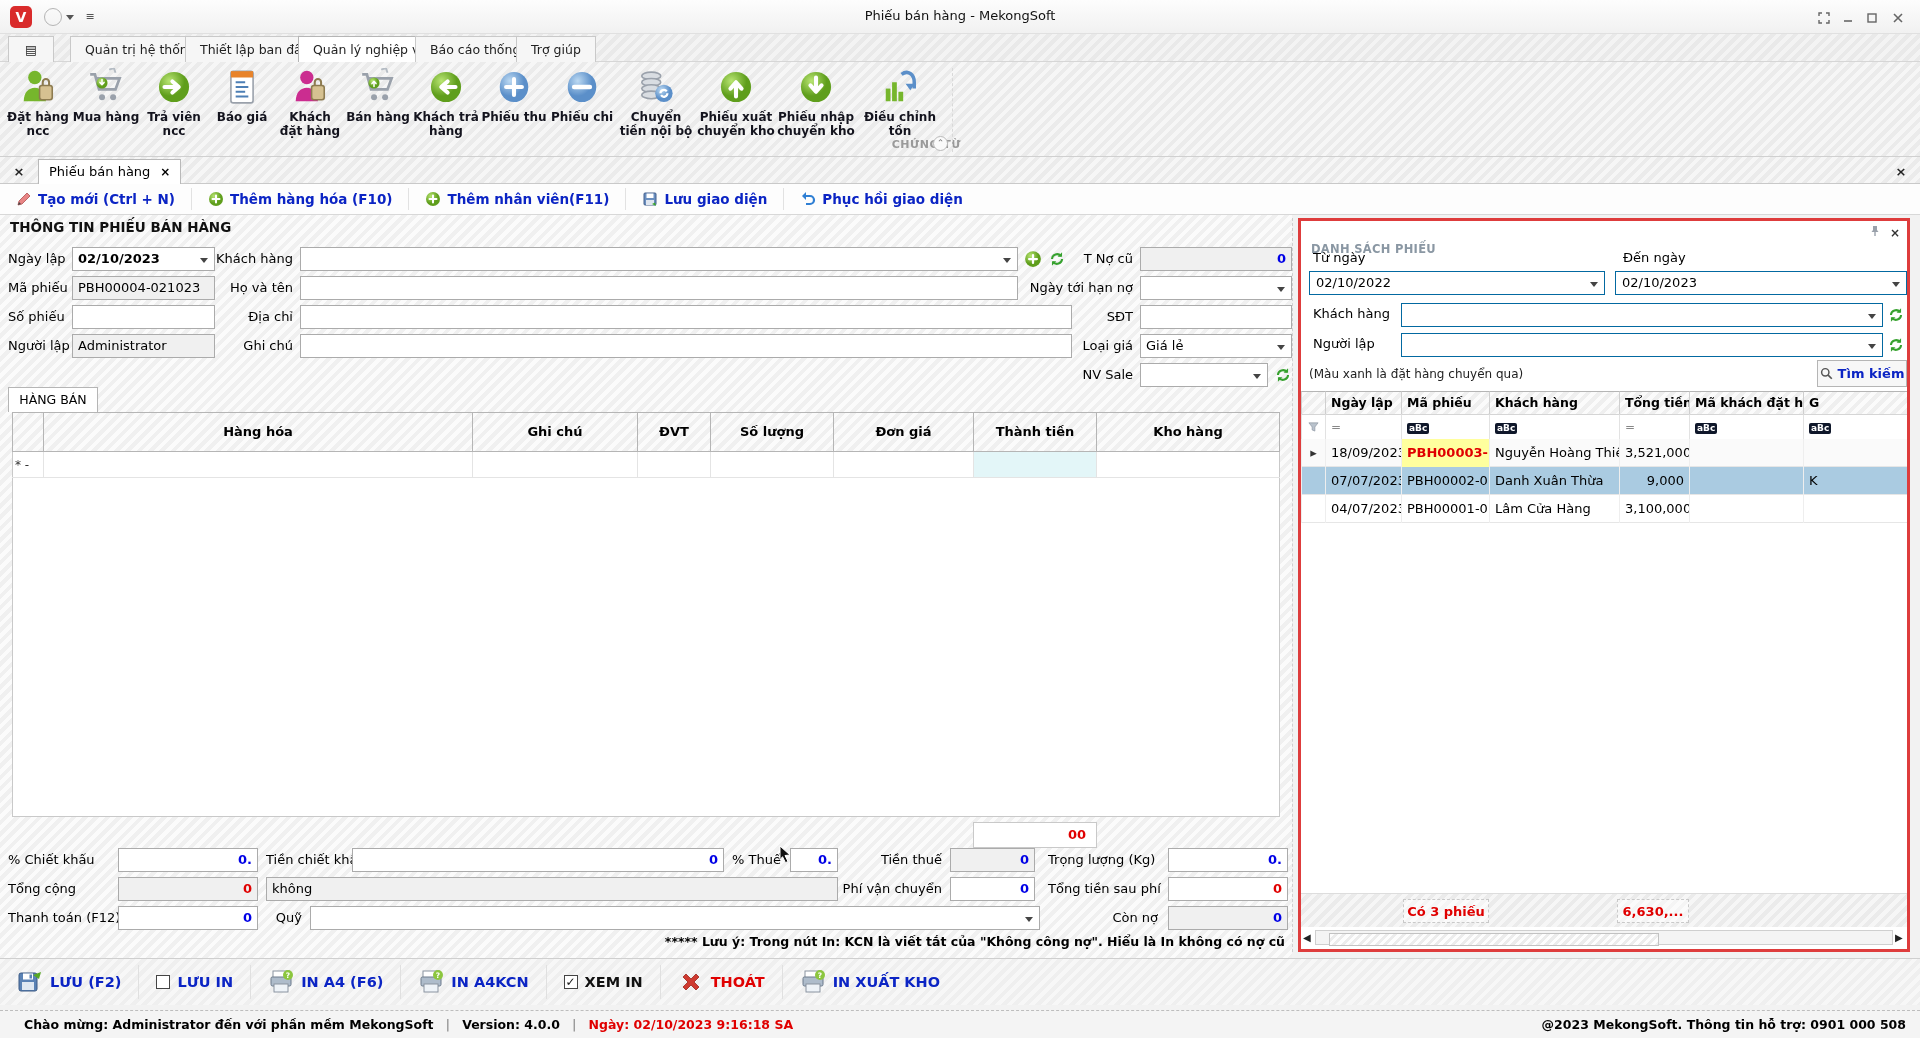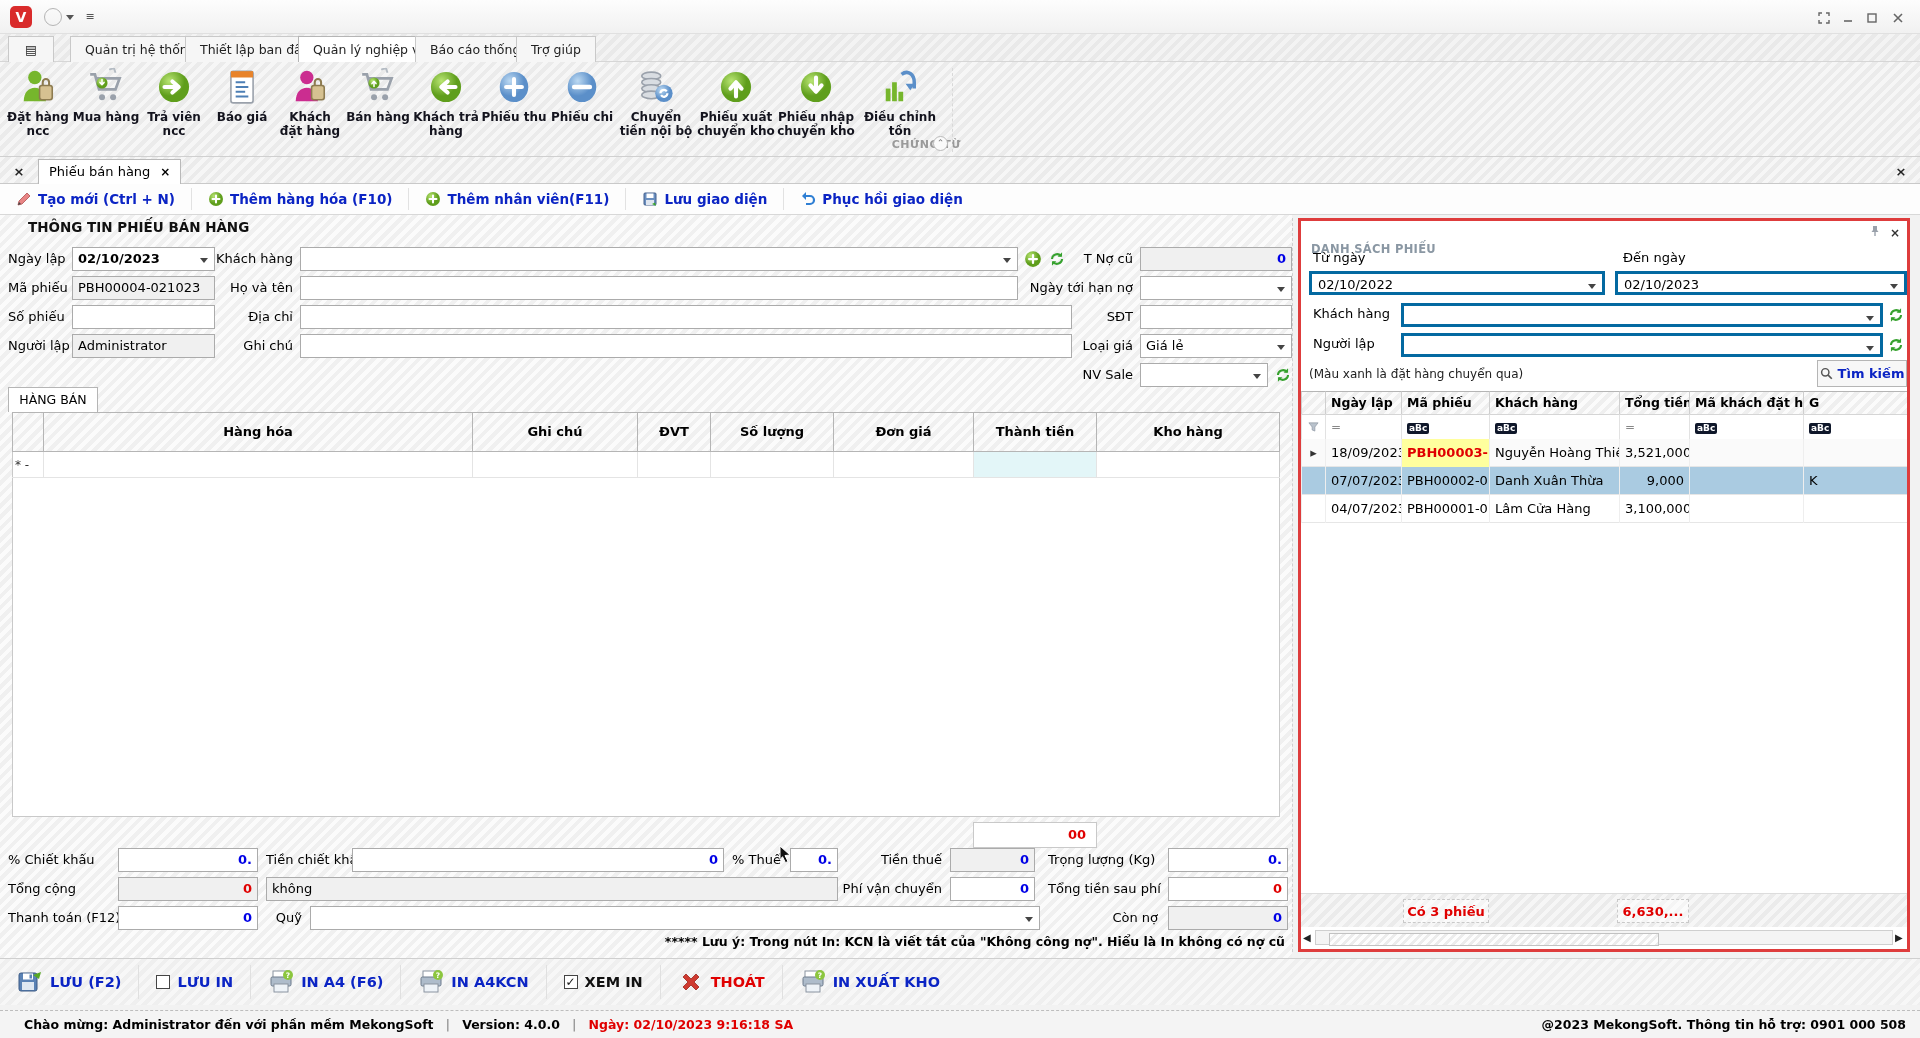--- a/index.html
+++ b/index.html
@@ -44,21 +44,21 @@
   .dt-tab { position:absolute; left:38px; top:2px; height:25px; background:#fff; border:1px solid #b9b9b9; border-bottom:none; padding:0 10px; line-height:24px; font-size:13px; }
   .dt-tab b.x { margin-left:10px; font-size:12px; }
 
   
   .actionbar { left:0; top:184px; width:1920px; height:31px; background:#fdfdfd; border-bottom:1px solid #d8d8d8; display:flex; align-items:center; }
   .act { display:flex; align-items:center; gap:6px; padding:0 16px; height:22px; border-right:1px solid #e2e2e2; color:#0b24c4; font-weight:bold; font-size:13.5px; }
   .act svg { width:16px; height:16px; }
 
   
   .main { left:0; top:215px; width:1292px; height:743px; }
-  .sec-title { left:28px; top:4px; font-weight:bold; font-size:13.5px; color:#111; }
+  .sec-title { left:10px; top:4px; font-weight:bold; font-size:13.5px; color:#111; }
   .lbl { position:absolute; height:24px; line-height:24px; font-size:13px; color:#000; }
   .r { text-align:right; }
   .fld { position:absolute; height:24px; border:1px solid #ababab; background:#fff; font-size:13px; line-height:22px; padding:0 5px; }
   .ro { background:#f0f0f0; }
   .num { text-align:right; font-weight:bold; }
   .blue { color:#0000e6; } .red { color:#e00000; }
   .combo::after { content:""; position:absolute; right:6px; top:10px; width:0; height:0; border-left:4px solid transparent; border-right:4px solid transparent; border-top:5px solid #444; }
   .mini-ic { position:absolute; width:18px; height:18px; }
   .mini-ic svg { width:18px; height:18px; }
 
@@ -84,21 +84,21 @@
   
   .statusbar { left:0; top:1010px; width:1920px; height:28px; border-top:1px dashed #bdbdbd; background:#f4f4f4; display:flex; align-items:center; font-weight:bold; font-size:12.5px; }
   .statusbar .sep { color:#999; margin:0 12px; }
   .status-right { position:absolute; right:14px; }
 
   
   .panel { left:1298px; top:218px; width:612px; height:734px; background:#fff; border:3px solid #de3c3c; }
   .p-title { position:absolute; left:10px; top:21px; font-size:11.5px; font-weight:bold; color:#8a97a3; letter-spacing:.3px; }
   .p-ic { position:absolute; top:4px; width:16px; height:16px; color:#555; text-align:center; line-height:16px; font-size:12px; }
   .p-lbl { position:absolute; font-size:13px; height:22px; line-height:22px; }
-  .p-fld { position:absolute; height:24px; border:3px solid #0369a1; background:#fff; font-size:13px; line-height:22px; padding:0 6px; }
+  .p-fld { position:absolute; height:24px; border:1px solid #0369a1; background:#fff; font-size:13px; line-height:22px; padding:0 6px; }
   .p-note { position:absolute; left:8px; top:146px; font-size:12px; color:#222; }
   .p-search { position:absolute; left:516px; top:139px; width:90px; height:27px; border:1px solid #b5b5b5; background:#f7f7f7; display:flex; align-items:center; justify-content:center; gap:5px; font-weight:bold; color:#0b24c4; font-size:13px; }
   .p-search svg { width:13px; height:13px; }
   .pth { position:absolute; top:170px; height:23px; border-top:1px solid #b5b5b5; border-left:1px solid #cfcfcf; background:repeating-linear-gradient(135deg,#fbfbfb 0 4px,#efefef 4px 8px); font-weight:bold; font-size:12.5px; line-height:22px; padding-left:5px; overflow:hidden; white-space:nowrap; }
   .pfl { position:absolute; top:193px; height:25px; border-top:1px solid #d5d5d5; border-left:1px solid #e2e2e2; background:#fff; font-size:12px; color:#888; line-height:24px; padding-left:5px; }
   .abc { display:inline-block; background:#0f172a; color:#fff; font-size:9px; font-weight:bold; border-radius:2px; padding:1px 2px; line-height:9px; }
   .prow { position:absolute; height:28px; }
   .pcell { position:absolute; top:0; height:28px; line-height:27px; font-size:13px; padding:0 5px; border-left:1px solid #eee; overflow:hidden; white-space:nowrap; }
   .prow-line { border-bottom:1px solid #e6e6e6; }
   .p-footband { position:absolute; left:0; top:672px; width:606px; height:34px; background:repeating-linear-gradient(135deg,#f6f6f6 0 4px,#ebebeb 4px 8px); border-top:1px solid #ddd; }
@@ -254,20 +254,21 @@
   </defs>
 </svg>
 
 <div id="app">
 
   <div class="abs titlebar">
     <div class="abs vlogo">V</div>
     <div class="abs qat-circle"></div>
     <span class="abs caret qat-caret"></span>
     <div class="abs qat-filter">≡</div>
+    <div class="abs title-text">Phiếu bán hàng - MekongSoft</div>
     <div class="abs winctl" style="right:86px"><svg>
           <use href="#s-expand"></use>
         </svg></div>
     <div class="abs winctl" style="right:62px"><svg>
           <use href="#s-min"></use>
         </svg></div>
     <div class="abs winctl" style="right:38px"><svg>
           <use href="#s-max"></use>
         </svg></div>
     <div class="abs winctl" style="right:12px"><svg>

